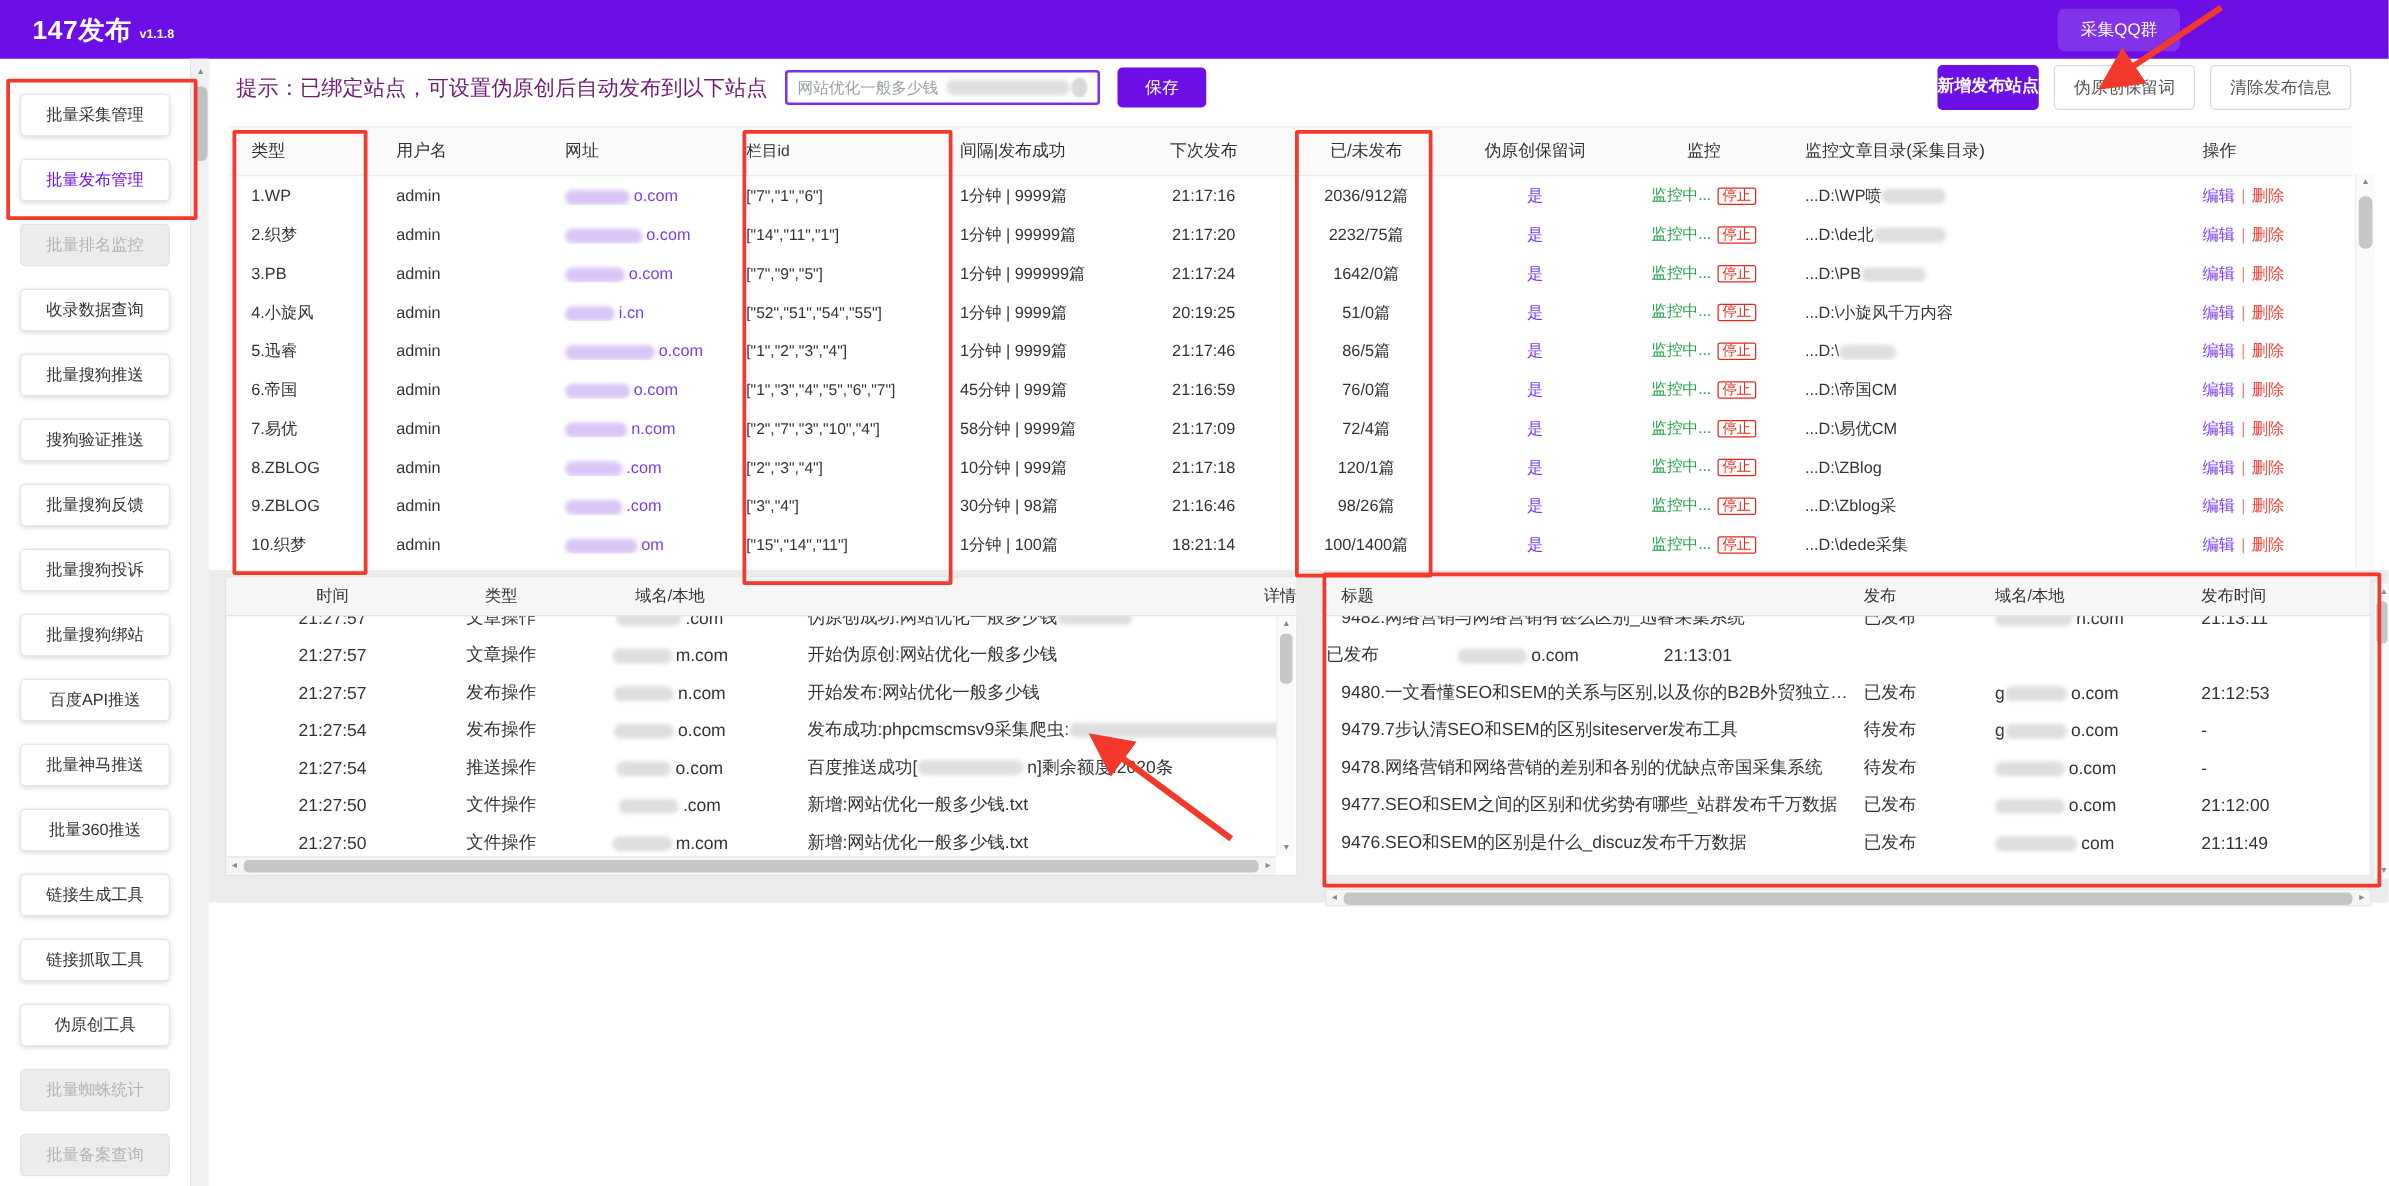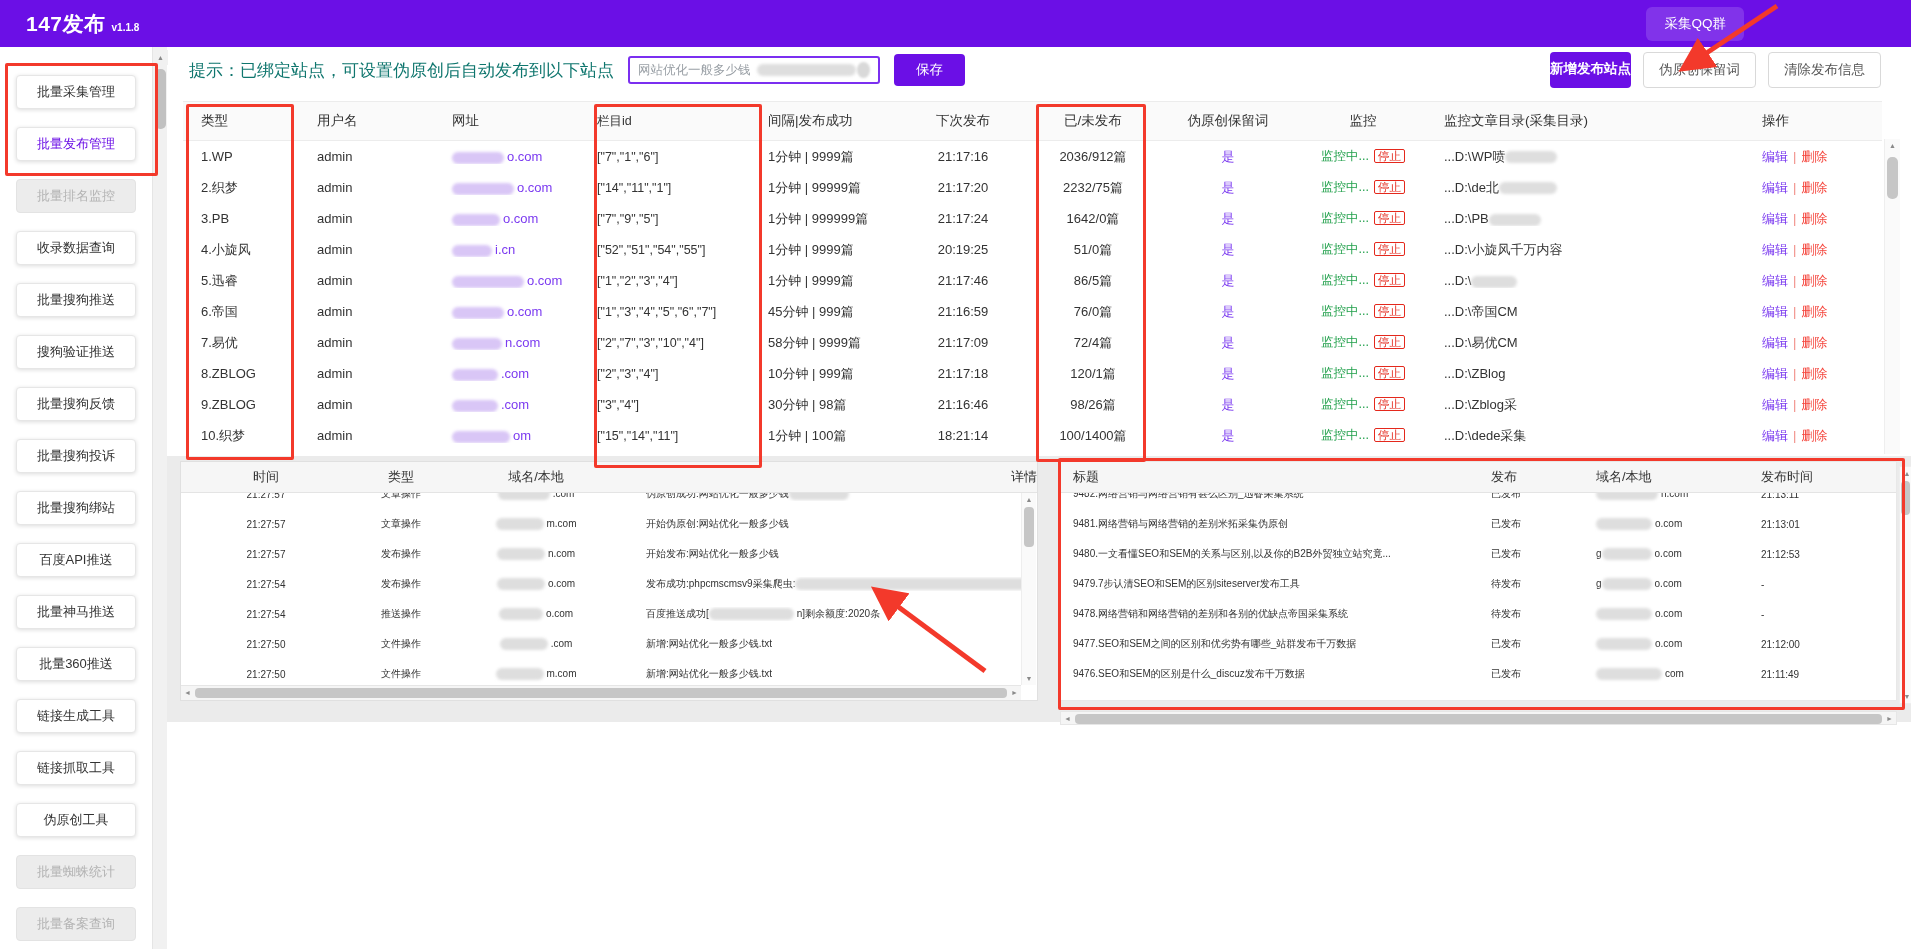--- a/index.html
+++ b/index.html
@@ -17,21 +17,21 @@
   .sbtn{width:118px;height:32px;line-height:32px;text-align:center;background:#fff;border:1px solid #e6e6e6;
         border-radius:4px;font-size:13px;color:#333;box-shadow:0 1px 4px rgba(0,0,0,.14);cursor:pointer;flex:0 0 auto}
   .sbtn.active{color:#6b0fe6}
   .sbtn.disabled{background:#ececec;color:#b3b3b3;border-color:#e3e3e3;box-shadow:none;cursor:default}
   .vstrip{width:15px;background:#f1f1f1;position:relative;border-left:1px solid #e5e5e5;box-sizing:border-box}
   .vstrip .arr{position:absolute;left:0;width:15px;height:15px;font-size:7px;color:#8a8a8a;text-align:center;line-height:15px;background:#f1f1f1}
   .vstrip .thumb{position:absolute;left:2px;width:11px;background:#c1c1c1;border-radius:5px}
   .content{flex:1;position:relative}
   
   .tiprow{display:flex;align-items:center;height:46px;padding-left:22px}
-  .tip{font-size:17px;color:#0f766e}
+  .tip{font-size:17px;color:#701a75}
   .tokenbox{width:232px;height:24px;border:2px solid #7b2ff0;border-radius:3px;margin-left:14px;display:flex;
             align-items:center;padding:0 8px;gap:6px;cursor:text;background:#fff}
   .tokenph{color:#9aa0a6;font-size:12.5px;white-space:nowrap}
   .blob{width:16px;height:16px;border-radius:50%;background:#d9d9d9;filter:blur(1px);margin-left:-8px}
   .savebtn{margin-left:14px;background:#6b0fe6;color:#fff;font-size:13.5px;padding:7px 22px;border-radius:4px;cursor:pointer}
   .rightbtns{margin-left:auto;display:flex;gap:12px;margin-right:30px}
   .btn-primary{background:#6b0fe6;color:#fff;padding:8px 0;border-radius:4px;font-size:13.5px;font-weight:bold;cursor:pointer}
   .btn-plain{background:#fff;color:#555;border:1px solid #d9d9d9;padding:8px 15px;border-radius:4px;font-size:13.5px;cursor:pointer}
   
   .sites{margin:8px 0 0 16px;width:1699px;font-size:13px}
@@ -55,21 +55,21 @@
   .tvbar .thumb{position:absolute;left:2px;top:18px;width:11px;height:42px;background:#c6c6c6;border-radius:5px}
   
   .band{position:absolute;left:0;top:409px;width:1744px;height:266px;background:#ebebeb}
   .panel{position:absolute;top:5px;background:#fff;border:1px solid #e0e0e0;box-sizing:border-box}
   .panel.left{left:13px;width:858px;height:240px}
   .panel.right{left:893px;width:837px;height:240px;border-color:#e8e8e8}
   .phead{height:30px;display:flex;align-items:center;background:#f6f6f6;border-bottom:1px solid #e4e4e4;font-size:13px;color:#333}
   .pbody{overflow:hidden;position:relative}
   .panel.left .pbody{height:196px;margin-right:15px}
   .panel.right .pbody{height:208px}
-  .lrow{display:flex;height:30px;align-items:center;font-size:10px;color:#333}
+  .lrow{display:flex;height:30px;align-items:center;font-size:14px;color:#333}
   .clip-top{margin-top:-14px}
   .lt1{width:170px;text-align:center}.lt2{width:100px;text-align:center}.lt3{width:170px;text-align:center}
   .lt4{flex:1;padding-left:25px;box-sizing:border-box;white-space:nowrap;overflow:hidden}
   .lt4.h{text-align:right;padding-left:0}
   .rt1{width:430px;padding-left:12px;box-sizing:border-box;white-space:nowrap;overflow:hidden;text-overflow:ellipsis}
   .rt2{width:105px}.rt3{width:165px}.rt4{flex:1}
   .pvbar{position:absolute;top:31px;right:1px;bottom:15px;width:14px;background:#fafafa;border-left:1px solid #eee}
   .pvbar .arr,.exvbar .arr{width:14px;height:13px;font-size:7px;color:#8a8a8a;text-align:center;line-height:13px}
   .pvbar .thumb{position:absolute;left:2px;top:14px;width:10px;height:40px;background:#c6c6c6;border-radius:4px}
   .phbar{position:absolute;left:0;bottom:0;right:15px;height:14px;background:#f5f5f5;border-top:1px solid #e6e6e6}
@@ -360,21 +360,20 @@
             <div class="rt4">发布时间</div>
           </div>
         <div class="pbody" id="artBody">
             <div class="lrow clip-top">
               <div class="rt1">9482.网络营销与网络营销有甚么区别_迅睿采集系统</div>
               <div class="rt2">已发布</div>
               <div class="rt3"><span class="pill gray" style="width: 62px;"></span><span>n.com</span></div>
               <div class="rt4">21:13:11</div>
             </div>
             <div class="lrow">
-              <div class="rt1">9481.网络营销与网络营销的差别米拓采集伪原创</div>
               <div class="rt2">已发布</div>
               <div class="rt3"><span class="pill gray" style="width: 56px;"></span><span>o.com</span></div>
               <div class="rt4">21:13:01</div>
             </div>
             <div class="lrow">
               <div class="rt1">9480.一文看懂SEO和SEM的关系与区别,以及你的B2B外贸独立站究竟...</div>
               <div class="rt2">已发布</div>
               <div class="rt3"><span>g</span><span class="pill gray" style="width: 50px;"></span><span>o.com</span></div>
               <div class="rt4">21:12:53</div>
             </div>

